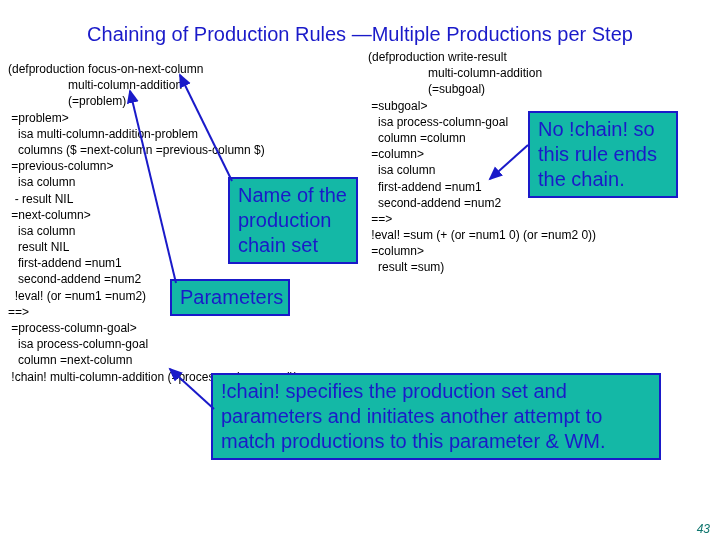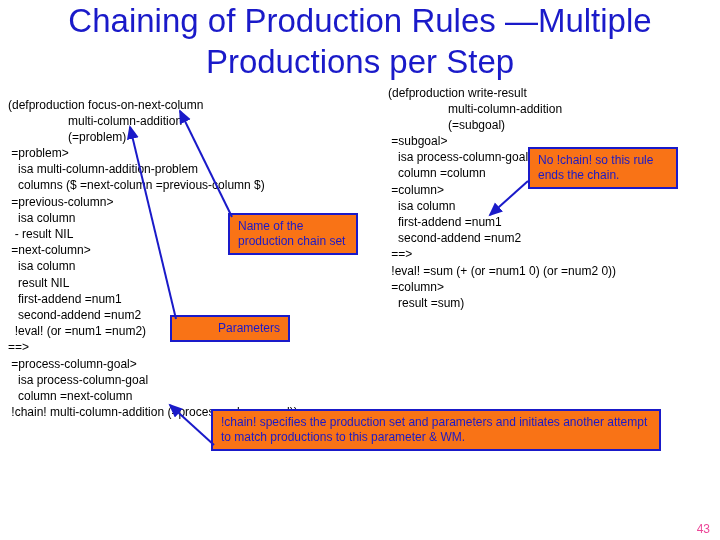--- a/index.html
+++ b/index.html
@@ -7,57 +7,58 @@
     padding: 0;
     width: 720px;
     height: 540px;
     font-family: Verdana, Arial, sans-serif;
     background: #fff;
     position: relative;
     overflow: hidden;
   }
   .title {
     color: #1a1ac9;
-    font-size: 33px;
+    font-size: 20px;
     text-align: center;
-    padding: 0 20px 2px 20px;
+    padding: 22px 20px 2px 20px;
     line-height: 1.25;
   }
   .content {
     position: relative;
     font-size: 12px;
     color: #000;
     padding: 6px 8px 0 8px;
   }
   .col {
     position: absolute;
     white-space: pre;
     line-height: 1.35;
   }
   .left { left: 8px; top: 12px; }
-  .right { left: 368px; top: 0; margin-left: 20px; }
+  .right { left: 368px; top: 0; }
   .box {
     position: absolute;
-    background: #f97316;
+    background: #14b8a6;
     border: 2px solid #1a1ac9;
     color: #1a1ac9;
-    font-size: 12px;
+    font-size: 20px;
     padding: 4px 8px;
     line-height: 1.25;
   }
   .box-name { left: 228px; top: 128px; width: 110px; }
   .box-params { left: 170px; top: 230px; width: 100px; text-align:right; }
   .box-nochain { left: 528px; top: 62px; width: 130px; }
   .box-chain { left: 211px; top: 324px; width: 430px; }
   .page-num {
     position: absolute;
     right: 10px;
     bottom: 4px;
     font-size: 12px;
-    color: #ec4899;
+    color: #0f766e;
+    font-style: italic;
   }
   svg.arrows {
     position: absolute;
     left: 0; top: 0;
     pointer-events: none;
   }
 </style>
 </head>
 <body>
 

